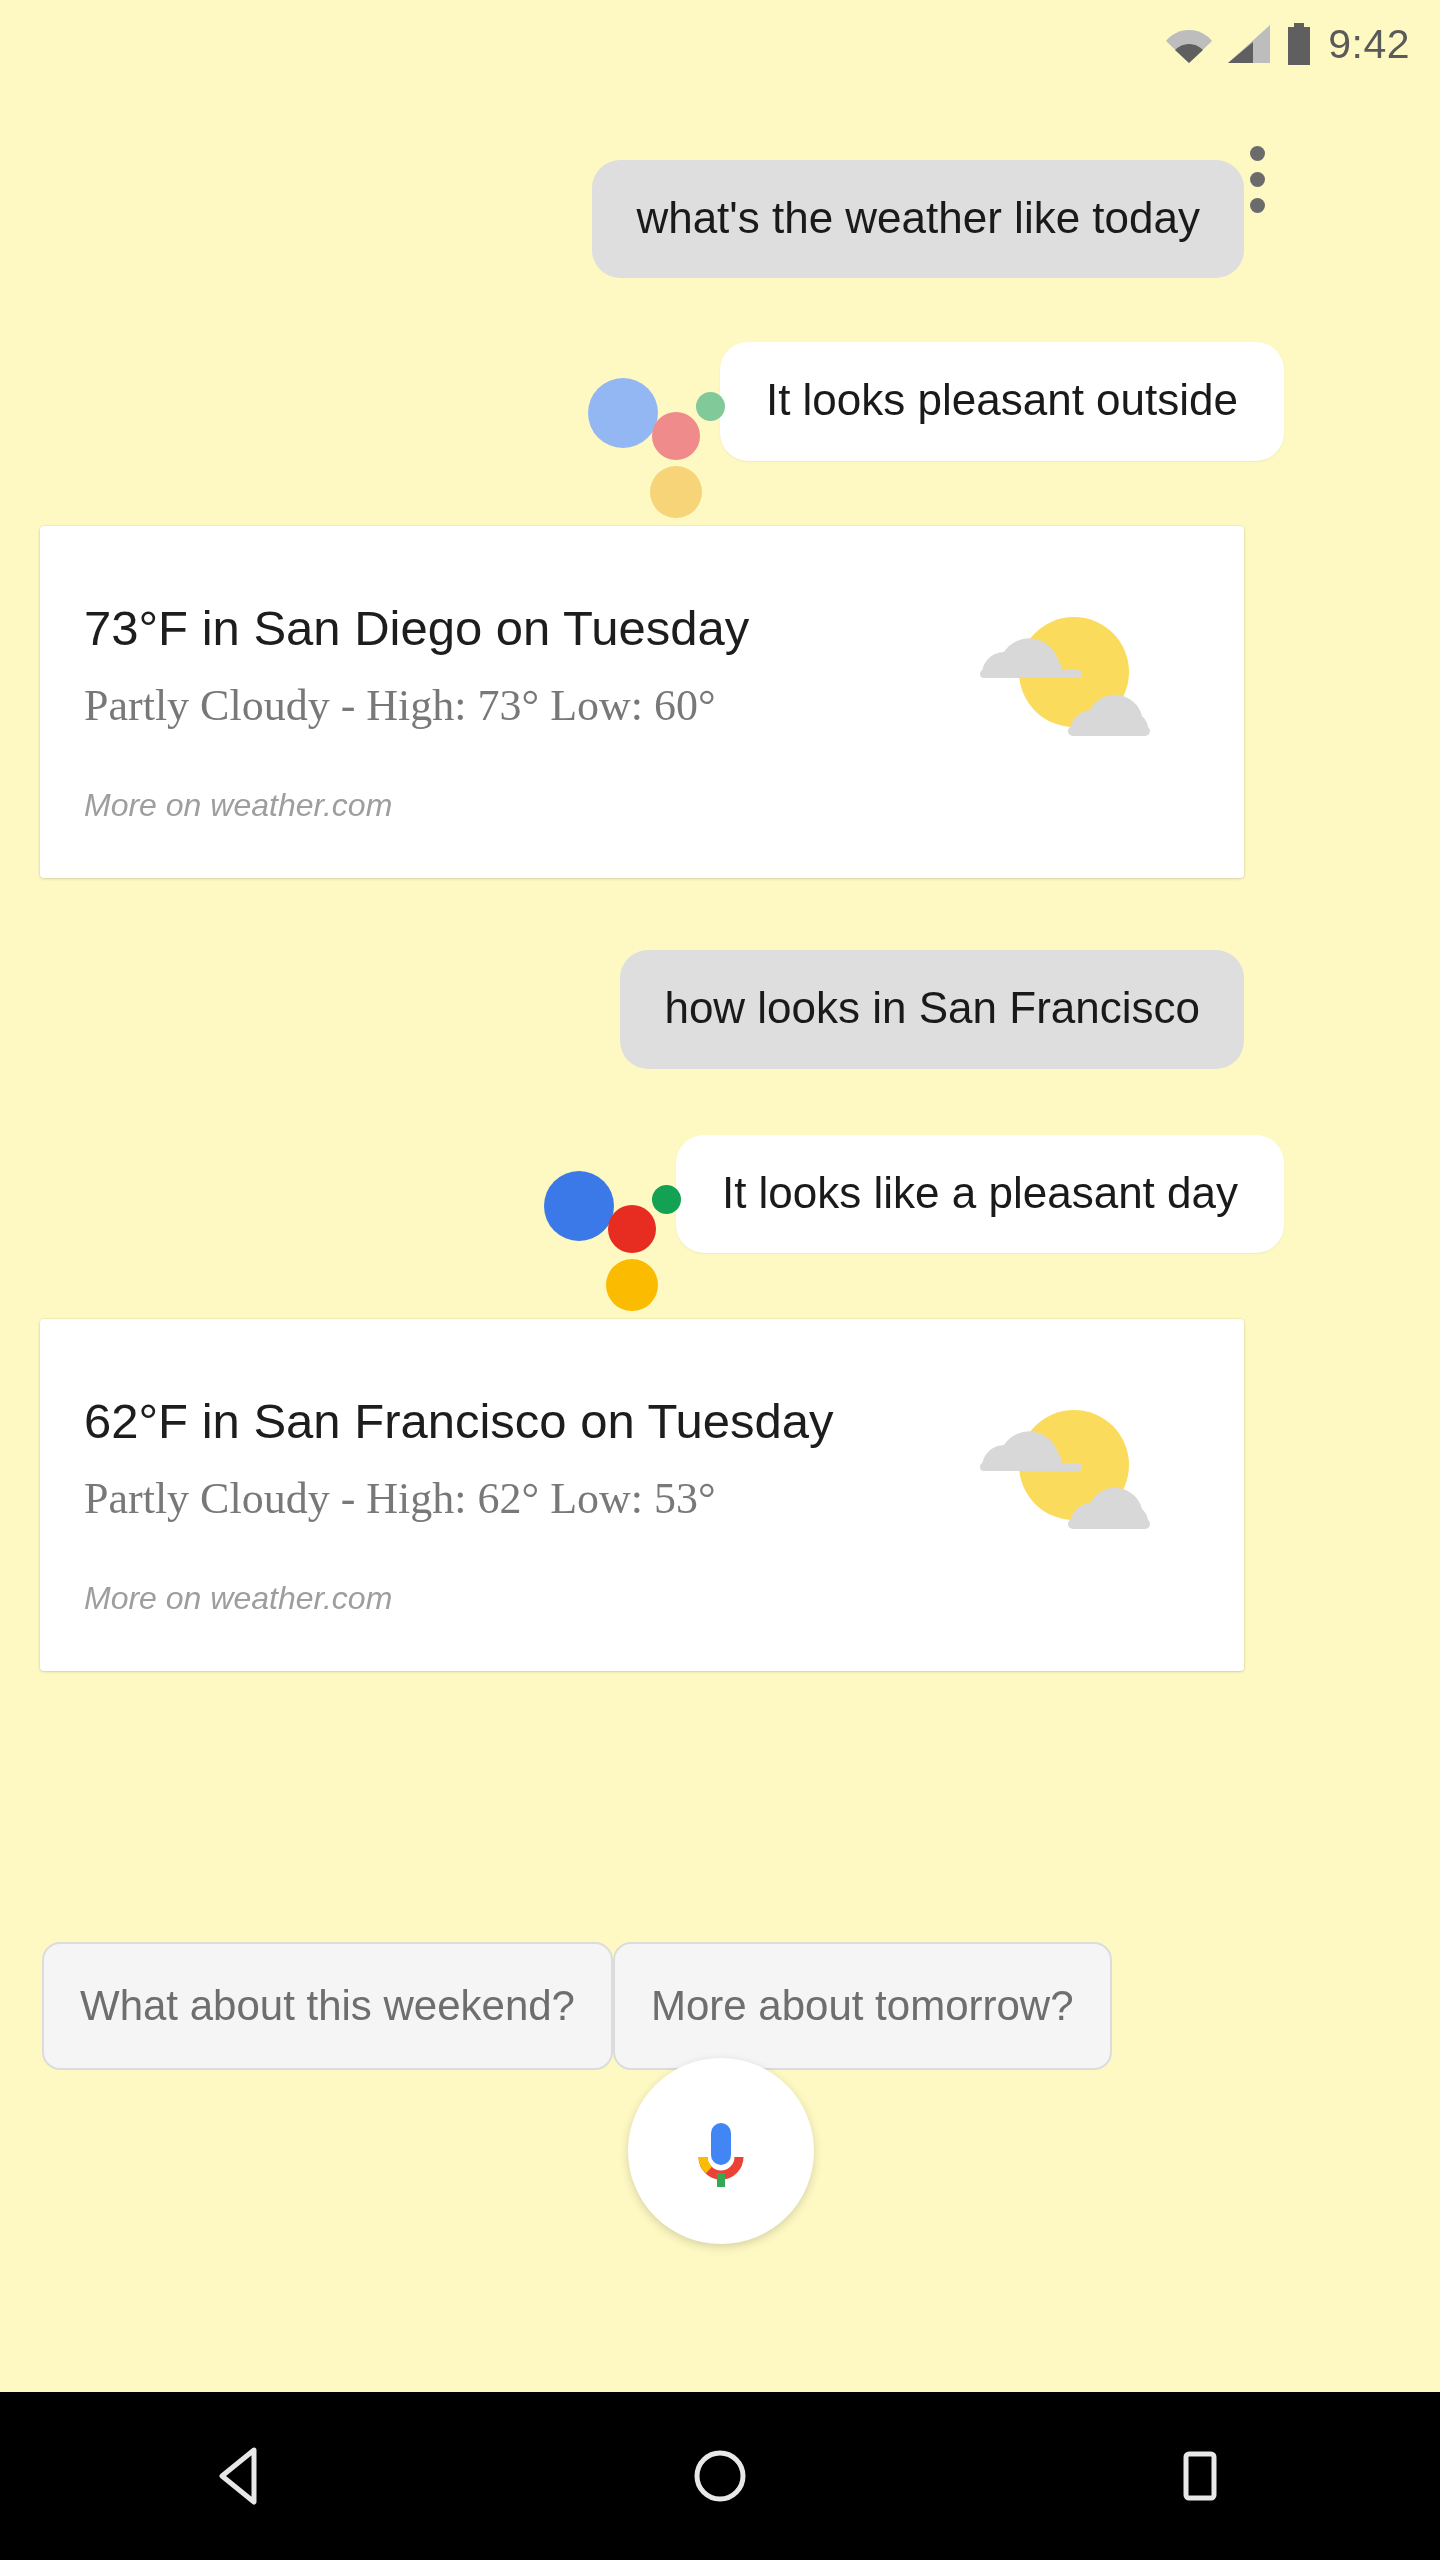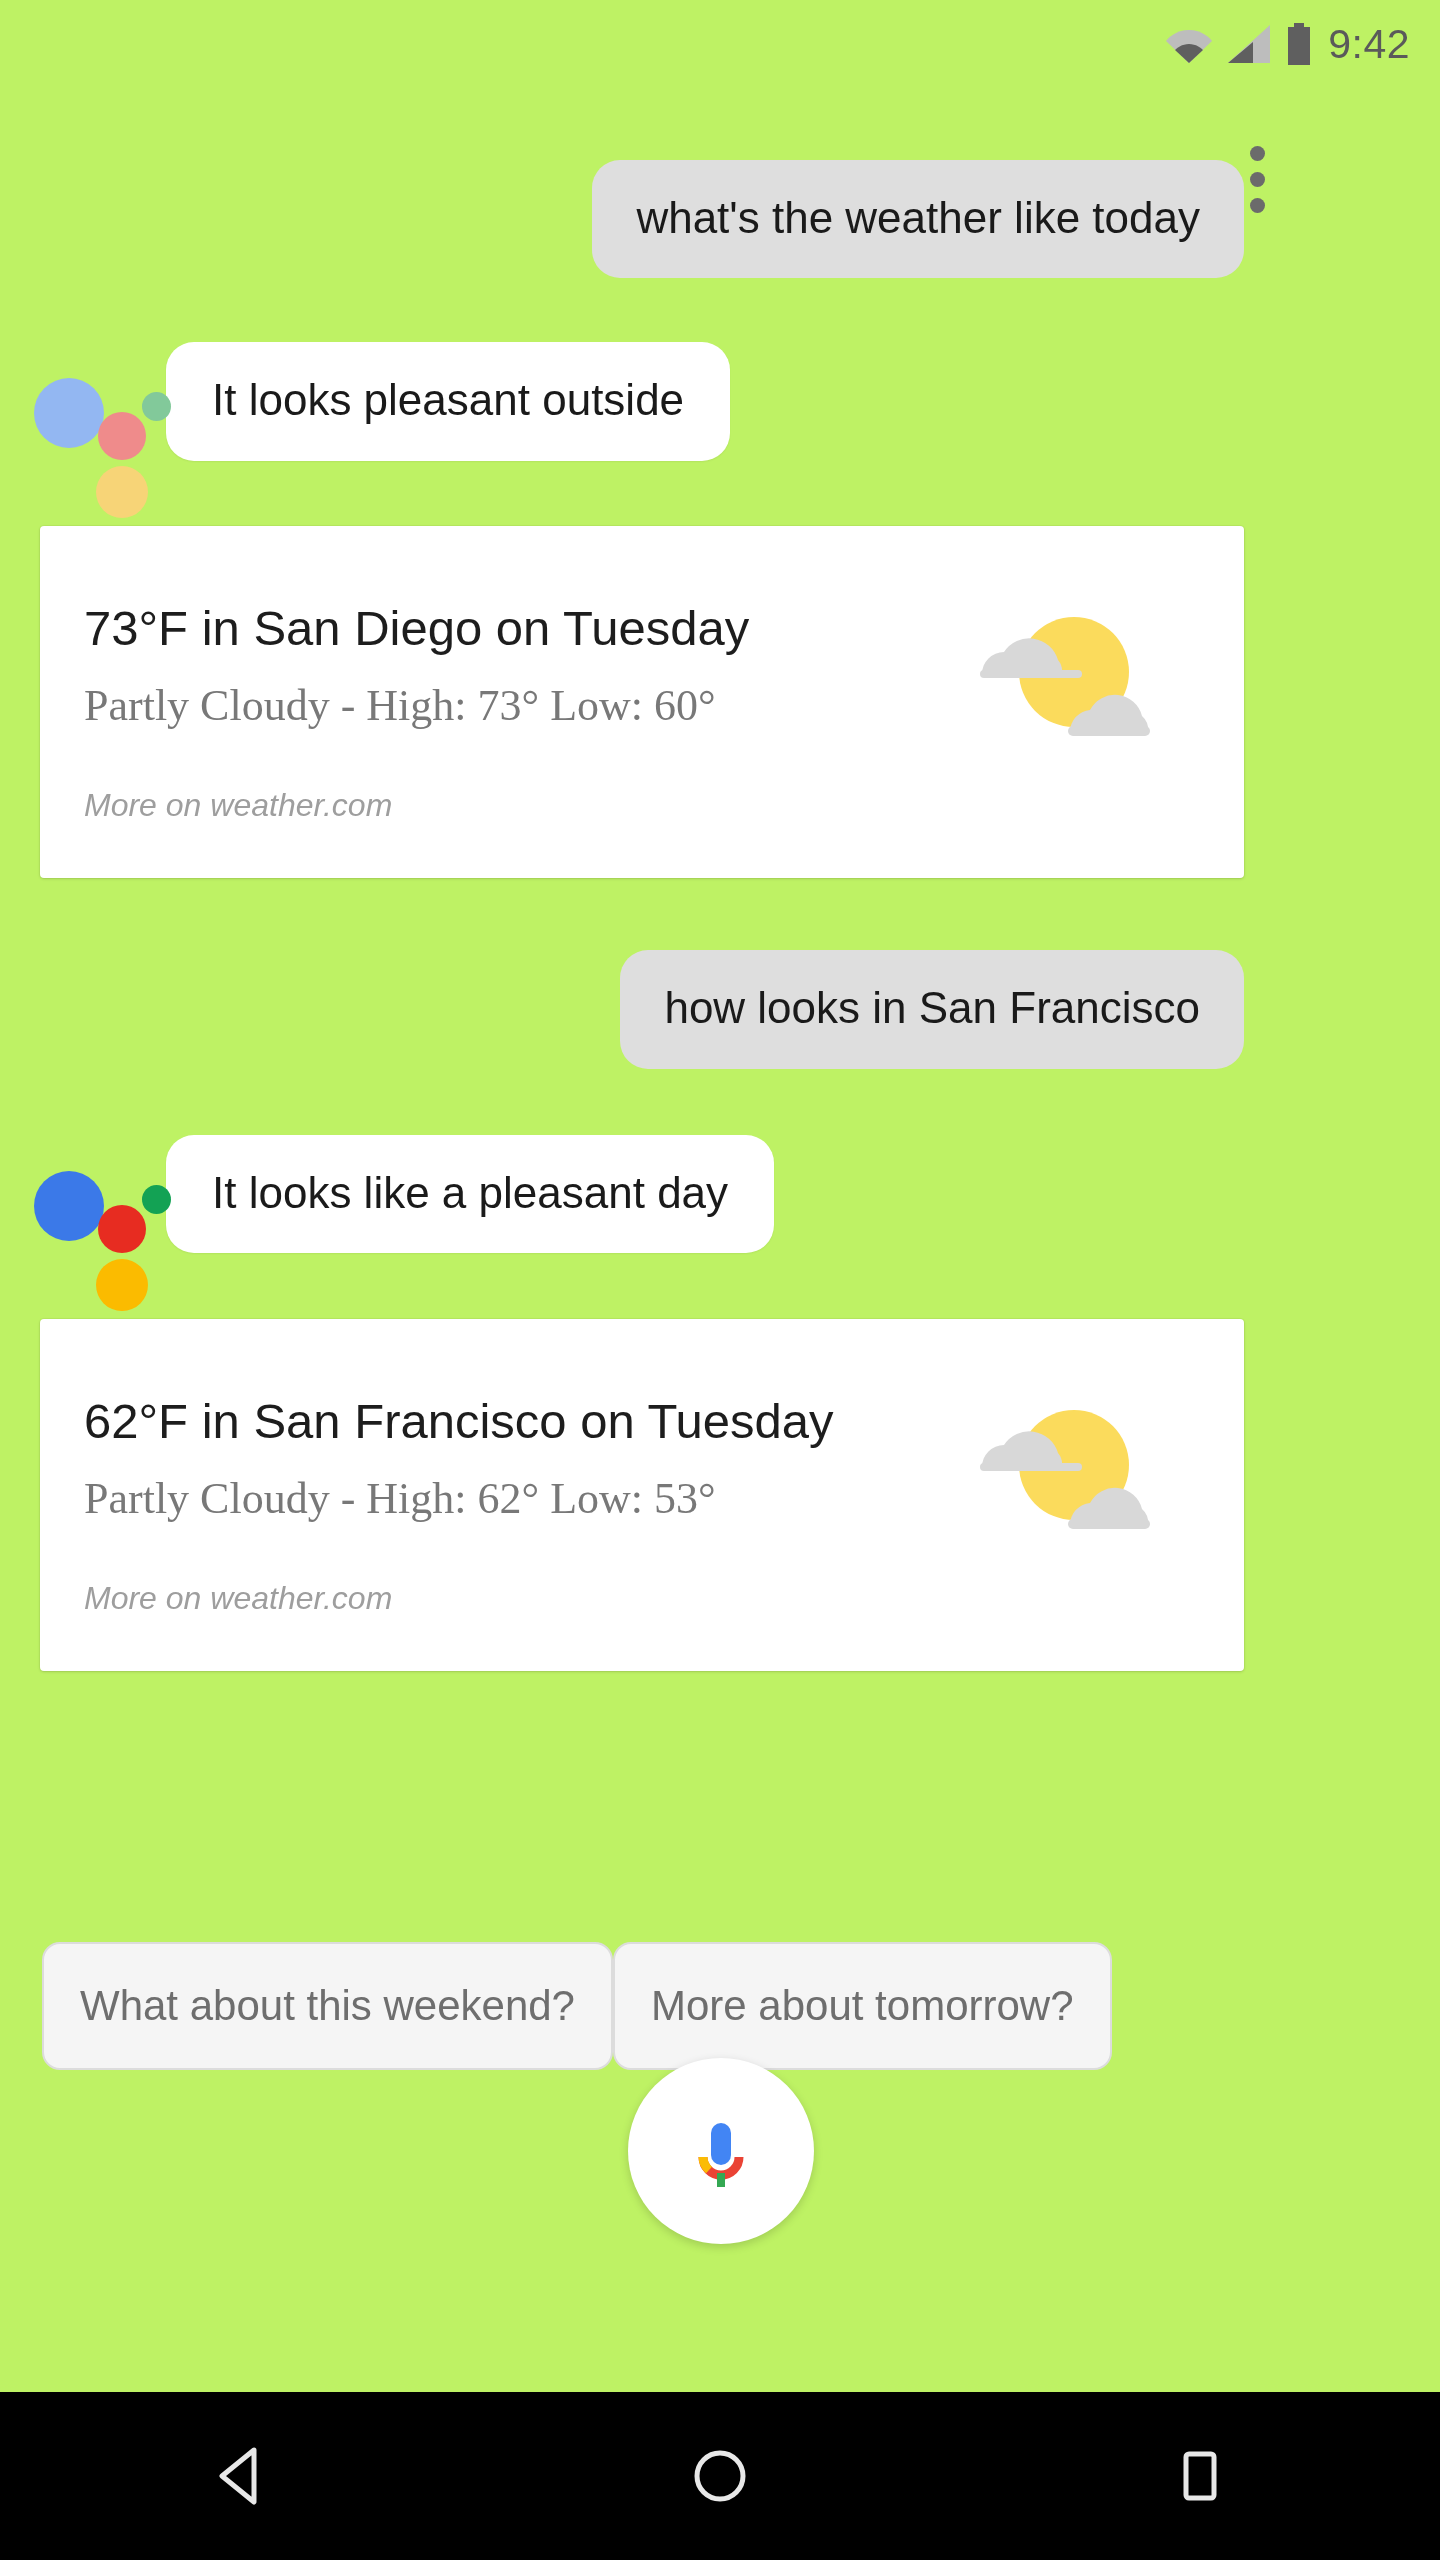--- a/index.html
+++ b/index.html
@@ -2,21 +2,21 @@
 <html><head>
 <meta charset="utf-8">
 <style>
   * { margin:0; padding:0; box-sizing:border-box; }
   html, body {
     width:1440px; height:2560px;
     background:#f2f2f2;
     font-family:"Liberation Sans", sans-serif;
     overflow:hidden;
   }
-  .screen { position:relative; width:1440px; height:2560px; background:#bef264; }
+  .screen { position:relative; width:1440px; height:2560px; background:#fef9c3; }
 
   
   .statusbar {
     position:absolute; top:0; left:0; width:1440px; height:88px;
     display:flex; align-items:center; justify-content:flex-end;
     padding-right:30px; gap:16px;
   }
   .sb-time {
     font-size:41px; color:#5a5a5a; letter-spacing:0.5px;
     font-family:"Liberation Sans", sans-serif;
@@ -34,21 +34,21 @@
     max-width:830px;
   }
   .user-bubble span { font-size:44px; color:#1a1a1a; line-height:1.1; white-space:nowrap; }
   .overflow-dots {
     position:absolute; right:4px; top:-14px;
     width:46px; display:flex; flex-direction:column; align-items:center; gap:11px;
   }
   .overflow-dots i { display:block; width:15px; height:15px; border-radius:50%; background:#6b6b6b; }
 
   
-  .asst-row { display:flex; align-items:flex-start; padding-left:32px; }
+  .asst-row { display:flex; align-items:flex-start; padding-left:32px;justify-content:flex-end; }
   .asst-logo { position:relative; width:124px; height:124px; flex:0 0 124px; margin-top:22px; }
   .asst-logo i { position:absolute; border-radius:50%; display:block; }
   .dot-blue   { width:70px; height:70px; left:2px;  top:14px; }
   .dot-red    { width:48px; height:48px; left:66px; top:48px; }
   .dot-green  { width:29px; height:29px; left:110px;top:28px; }
   .dot-yellow { width:52px; height:52px; left:64px; top:102px; }
   .logo-faded .dot-blue   { background:#93b7f2; }
   .logo-faded .dot-red    { background:#ef8b8b; }
   .logo-faded .dot-green  { background:#82c99a; }
   .logo-faded .dot-yellow { background:#f7d477; }

